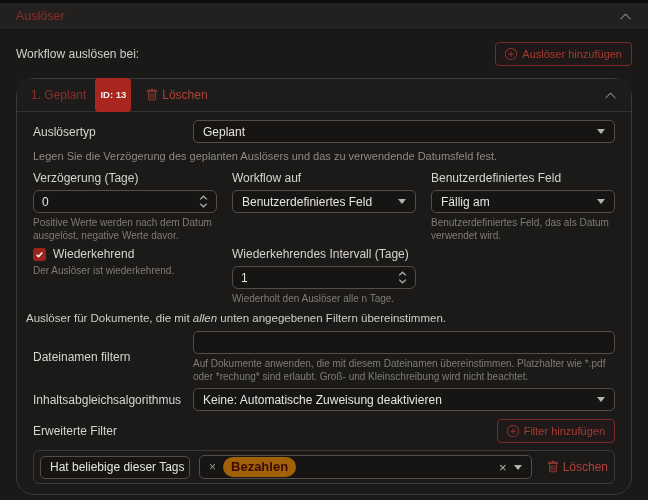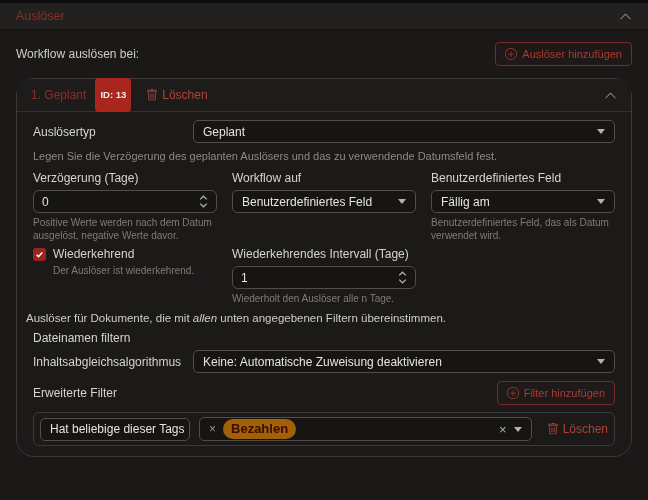--- a/index.html
+++ b/index.html
@@ -74,21 +74,21 @@
   }
   .spinner { display:flex; color:#b0aeab; flex:none; }
   .help { color:#7f7c78; font-size:10px; line-height:13px; margin-top:3px; }
   .help-tight { margin-right:-6px; }
 
   .cb-line { display:flex; align-items:center; gap:7px; }
   .checkbox {
     width:13px; height:13px; background:#9b241d; border-radius:3px;
     display:flex; align-items:center; justify-content:center; cursor:pointer; flex:none;
   }
-  .cb-help { margin-left:20px; }
+  .cb-help { }
 
   .filters-intro { color:#cfcdc9; font-size:11.5px; margin:7px 0 7px -7px; }
   .filters-intro em { font-style:italic; }
 
   .text-input {
     width:100%; height:23px; background:#161514; border:1px solid #514e4c; border-radius:5px;
     box-sizing:border-box; color:#e6e4e1; font-size:12px; padding:0 8px; font-family:inherit; outline:none;
   }
 
   .adv-row { display:flex; justify-content:space-between; align-items:center; margin:8px 0 7px; }
@@ -230,20 +230,24 @@
             </div>
             <div class="help">Wiederholt den Auslöser alle n Tage.</div>
           </div>
           <div></div>
         </div>
 
         <div class="filters-intro"><span>Auslöser für Dokumente, die mit </span><em>allen</em><span> unten angegebenen Filtern übereinstimmen.</span></div>
 
         <div class="field-row mb5">
           <span class="field-label">Dateinamen filtern</span>
+          <div>
+            <input class="text-input" type="text" value="" style="">
+            <div class="help">Auf Dokumente anwenden, die mit diesem Dateinamen übereinstimmen. Platzhalter wie *.pdf oder *rechung* sind erlaubt. Groß- und Kleinschreibung wird nicht beachtet.</div>
+          </div>
         </div>
 
         <div class="field-row mb6">
           <span class="field-label">Inhaltsabgleichsalgorithmus</span>
           <div class="select">
             <span>Keine: Automatische Zuweisung deaktivieren</span>
             <span class="caret-down"></span>
           </div>
         </div>
 

